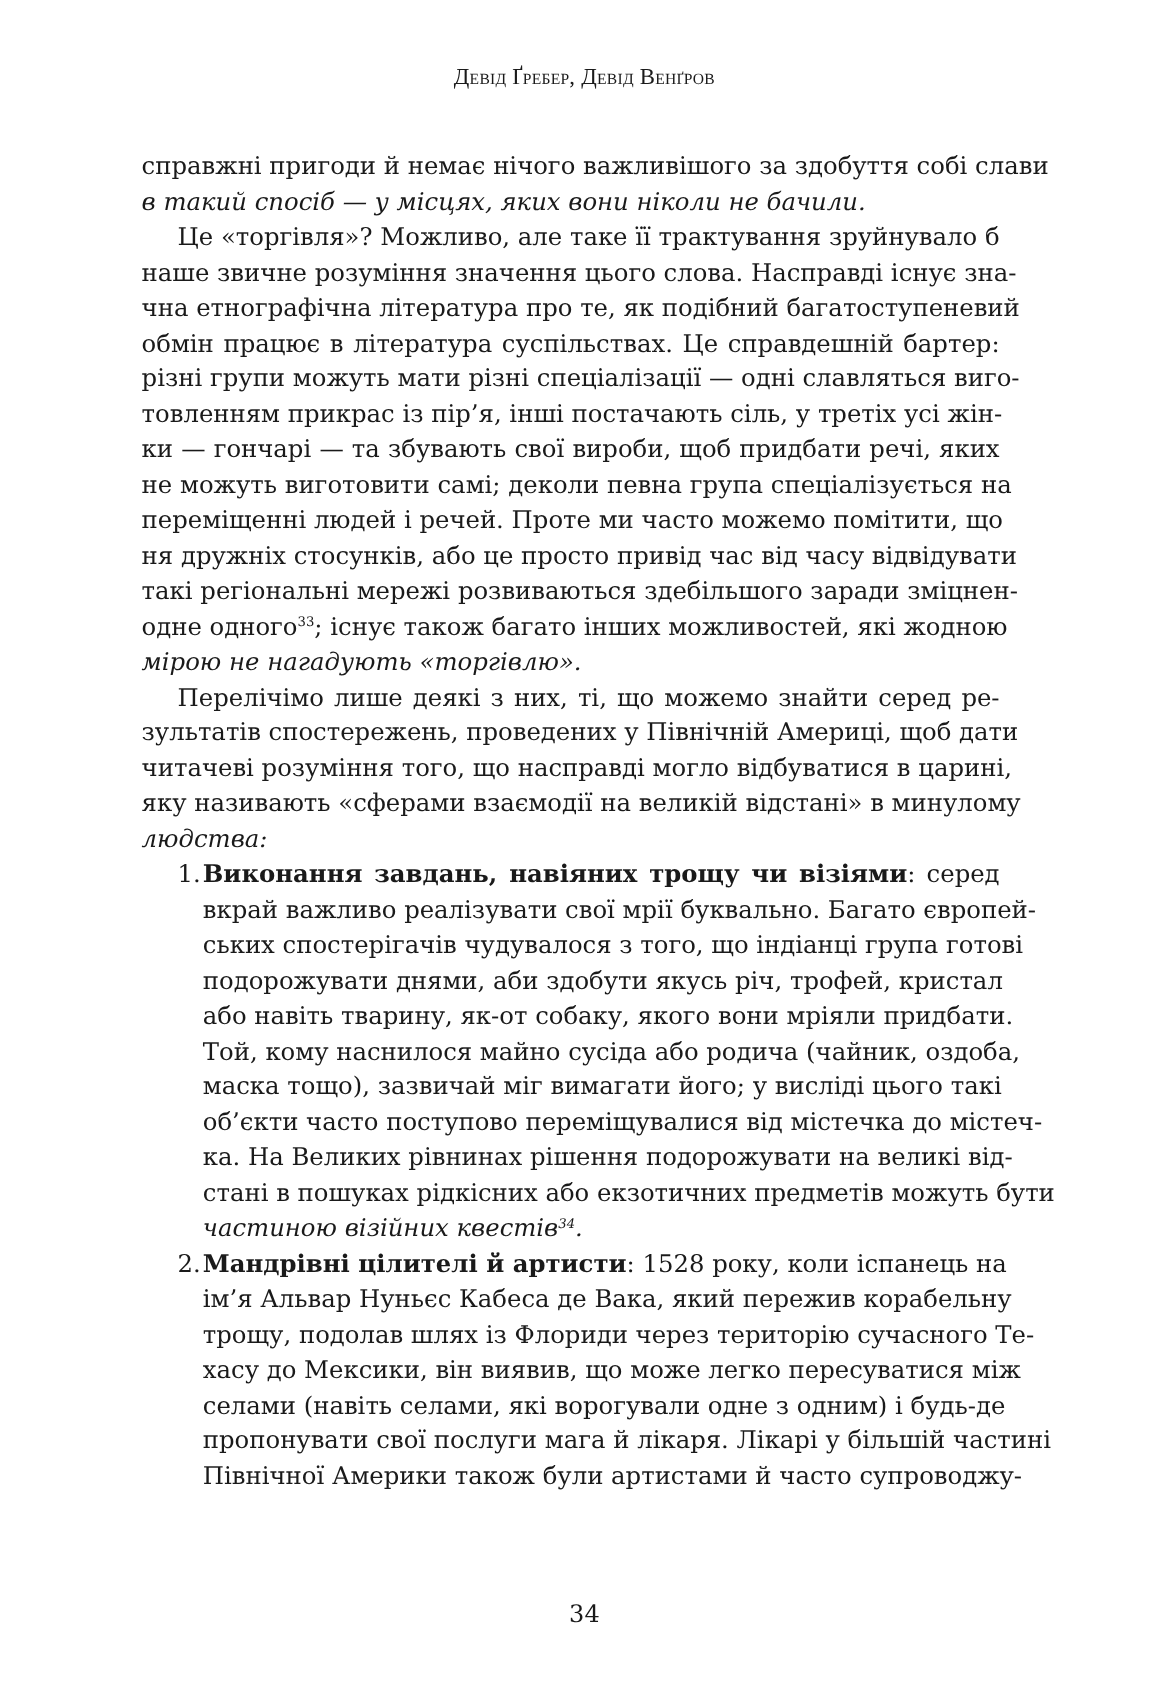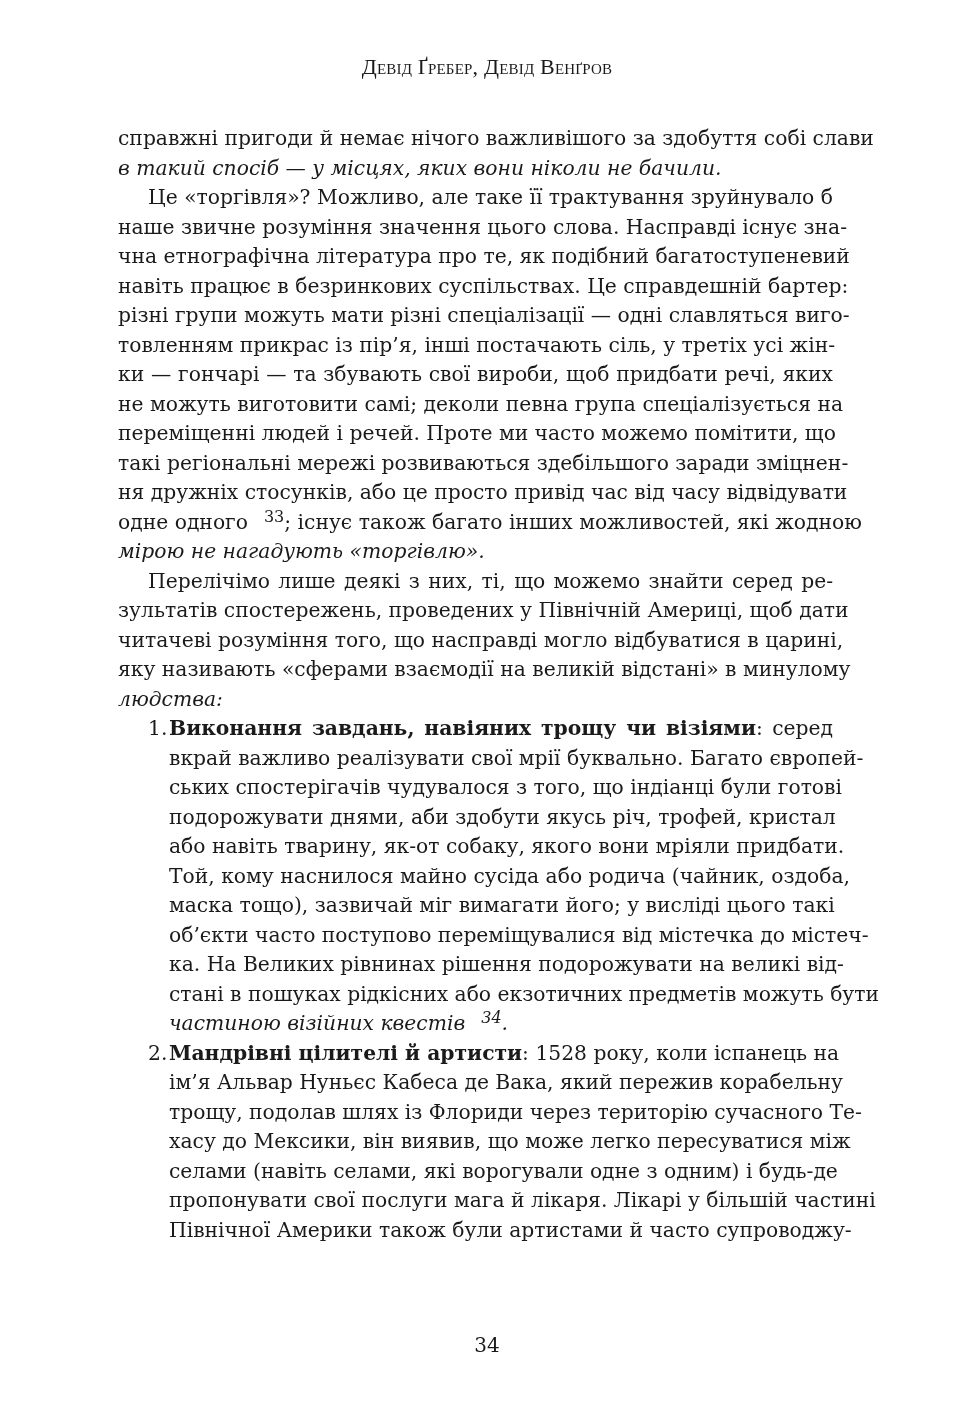--- a/index.html
+++ b/index.html
@@ -1,30 +1,30 @@
 <!DOCTYPE html>
 <html><head>
 <meta charset="utf-8">
 <style>
   html, body { margin: 0; padding: 0; background: #ffffff; }
   body { width: 974px; height: 1406px; position: relative; overflow: hidden;
          font-family: "DejaVu Serif", "Liberation Serif", serif; color: #1a1a1a; }
   .running-head { position: absolute; top: 54px; left: 0; width: 974px; text-align: center;
-                  font-family: "Liberation Serif", serif; font-size: 22px; letter-spacing: 0.2px; }
+                  font-family: "Liberation Serif", serif; font-size: 19px; letter-spacing: 0.2px; }
   .running-head .sc { font-variant: small-caps; }
   .body-text { position: absolute; left: 118px; top: 124px; width: 715px; }
   .line { height: 29.5px; line-height: 29.5px; font-size: 20.3px; white-space: nowrap;
           text-align: justify; text-align-last: justify; }
   .line.last { text-align-last: left; font-style: italic; }
   .line.indent { padding-left: 30px; }
   .list { margin-left: 0; }
   .list .line { padding-left: 51px; }
   .list .num { display: inline-block; width: 21px; margin-left: -21px; }
   b { font-weight: bold; }
-  sup { font-size: 16px; line-height: 0; vertical-align: 7px; margin-left: 16px; }
+  sup { font-size: 11px; line-height: 0; vertical-align: 7px; }
   .page-number { position: absolute; top: 1333px; left: 0; width: 974px; text-align: center;
                  font-size: 20px; }
 </style>
 </head>
 <body>
 
 <div class="running-head">
   <span class="sc">Девід Ґребер, Девід Венґров</span>
 </div>
 
@@ -32,45 +32,45 @@
 
   <div>
     <div class="line">справжні пригоди й немає нічого важливішого за здобуття собі слави</div>
     <div class="line last">в такий спосіб — у місцях, яких вони ніколи не бачили.</div>
   </div>
 
   <div>
     <div class="line indent">Це «торгівля»? Можливо, але таке її трактування зруйнувало б</div>
     <div class="line">наше звичне розуміння значення цього слова. Насправді існує зна-</div>
     <div class="line">чна етнографічна література про те, як подібний багатоступеневий</div>
-    <div class="line">навіть працює в безринкових суспільствах. Це справдешній бартер:</div>
+    <div class="line">обмін працює в література суспільствах. Це справдешній бартер:</div>
     <div class="line">різні групи можуть мати різні спеціалізації — одні славляться виго-</div>
     <div class="line">товленням прикрас із пір’я, інші постачають сіль, у третіх усі жін-</div>
     <div class="line">ки — гончарі — та збувають свої вироби, щоб придбати речі, яких</div>
     <div class="line">не можуть виготовити самі; деколи певна група спеціалізується на</div>
     <div class="line">переміщенні людей і речей. Проте ми часто можемо помітити, що</div>
+    <div class="line">ня дружніх стосунків, або це просто привід час від часу відвідувати</div>
     <div class="line">такі регіональні мережі розвиваються здебільшого заради зміцнен-</div>
-    <div class="line">ня дружніх стосунків, або це просто привід час від часу відвідувати</div>
     <div class="line"><span>одне одного</span><sup>33</sup><span>; існує також багато інших можливостей, які жодною</span></div>
     <div class="line last">мірою не нагадують «торгівлю».</div>
   </div>
 
   <div>
     <div class="line indent">Перелічімо лише деякі з них, ті, що можемо знайти серед ре-</div>
     <div class="line">зультатів спостережень, проведених у Північній Америці, щоб дати</div>
     <div class="line">читачеві розуміння того, що насправді могло відбуватися в царині,</div>
     <div class="line">яку називають «сферами взаємодії на великій відстані» в минулому</div>
     <div class="line last">людства:</div>
   </div>
 
   <div class="list">
     <div>
       <div class="line"><span class="num">1.</span><b>Виконання завдань, навіяних трощу чи візіями</b><span>: серед</span></div>
       <div class="line">вкрай важливо реалізувати свої мрії буквально. Багато європей-</div>
-      <div class="line">ських спостерігачів чудувалося з того, що індіанці були готові</div>
+      <div class="line">ських спостерігачів чудувалося з того, що індіанці група готові</div>
       <div class="line">подорожувати днями, аби здобути якусь річ, трофей, кристал</div>
       <div class="line">або навіть тварину, як-от собаку, якого вони мріяли придбати.</div>
       <div class="line">Той, кому наснилося майно сусіда або родича (чайник, оздоба,</div>
       <div class="line">маска тощо), зазвичай міг вимагати його; у висліді цього такі</div>
       <div class="line">об’єкти часто поступово переміщувалися від містечка до містеч-</div>
       <div class="line">ка. На Великих рівнинах рішення подорожувати на великі від-</div>
       <div class="line">стані в пошуках рідкісних або екзотичних предметів можуть бути</div>
       <div class="line last"><span>частиною візійних квестів</span><sup>34</sup><span>.</span></div>
     </div>
     <div>

